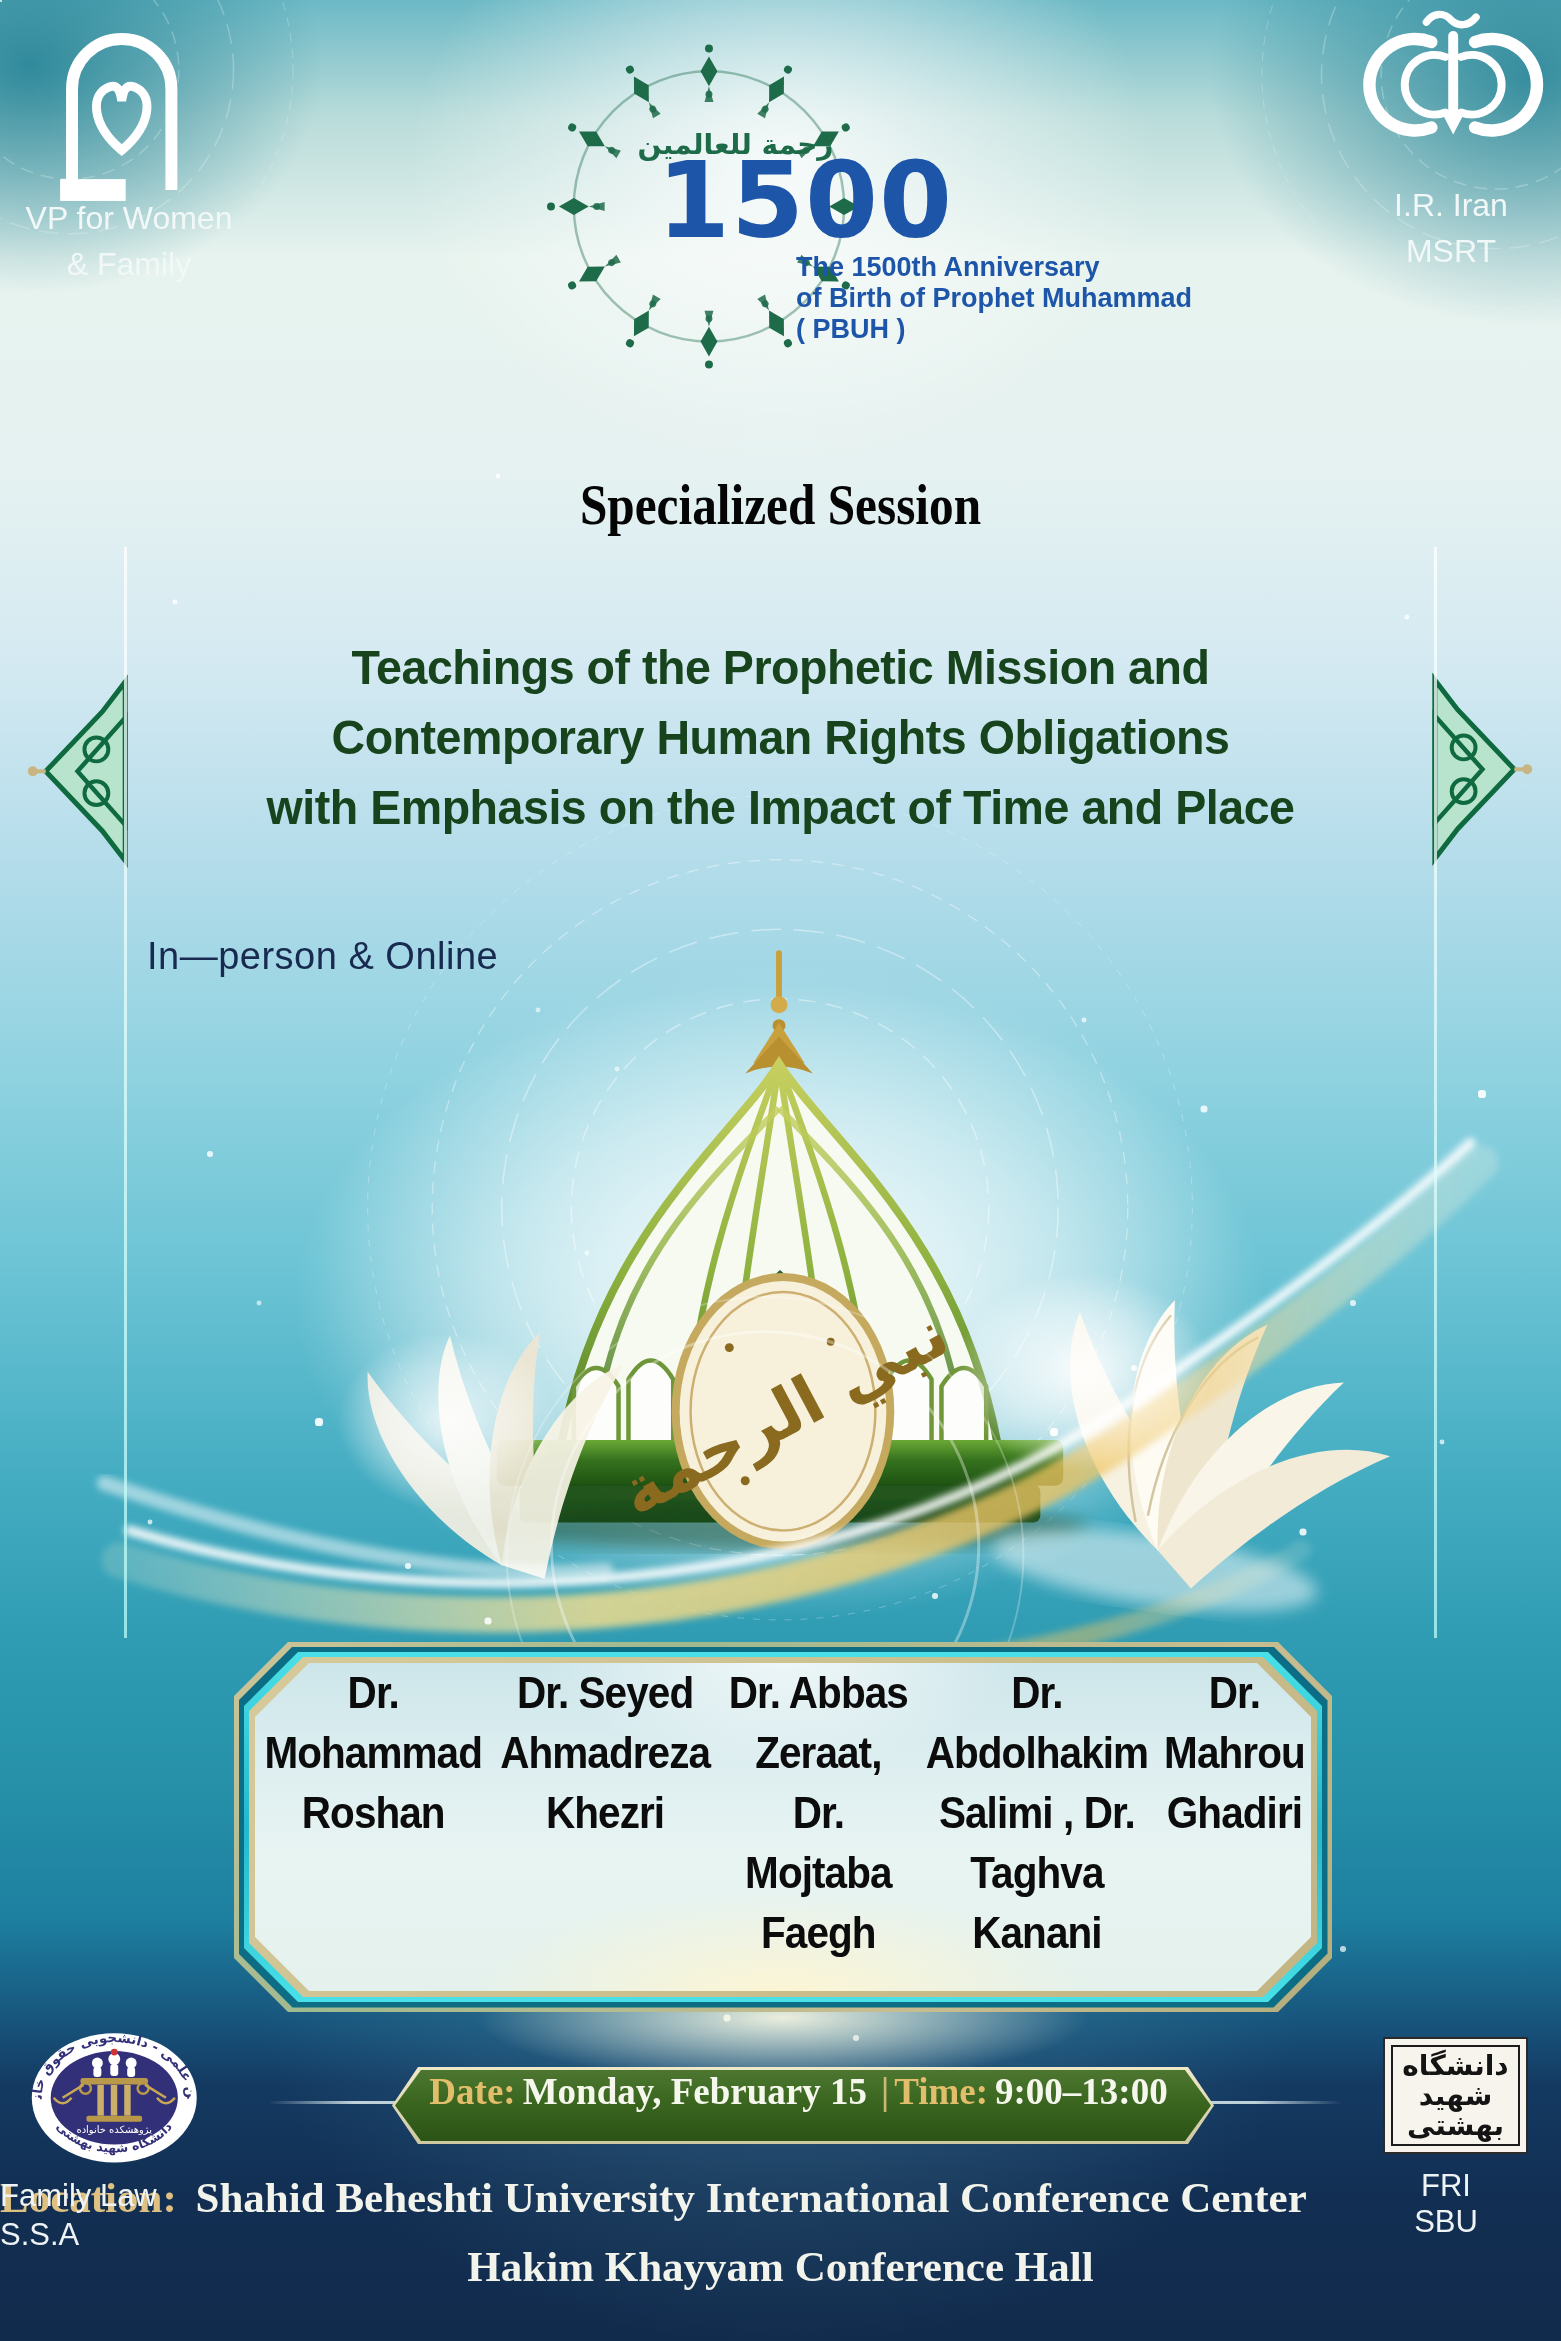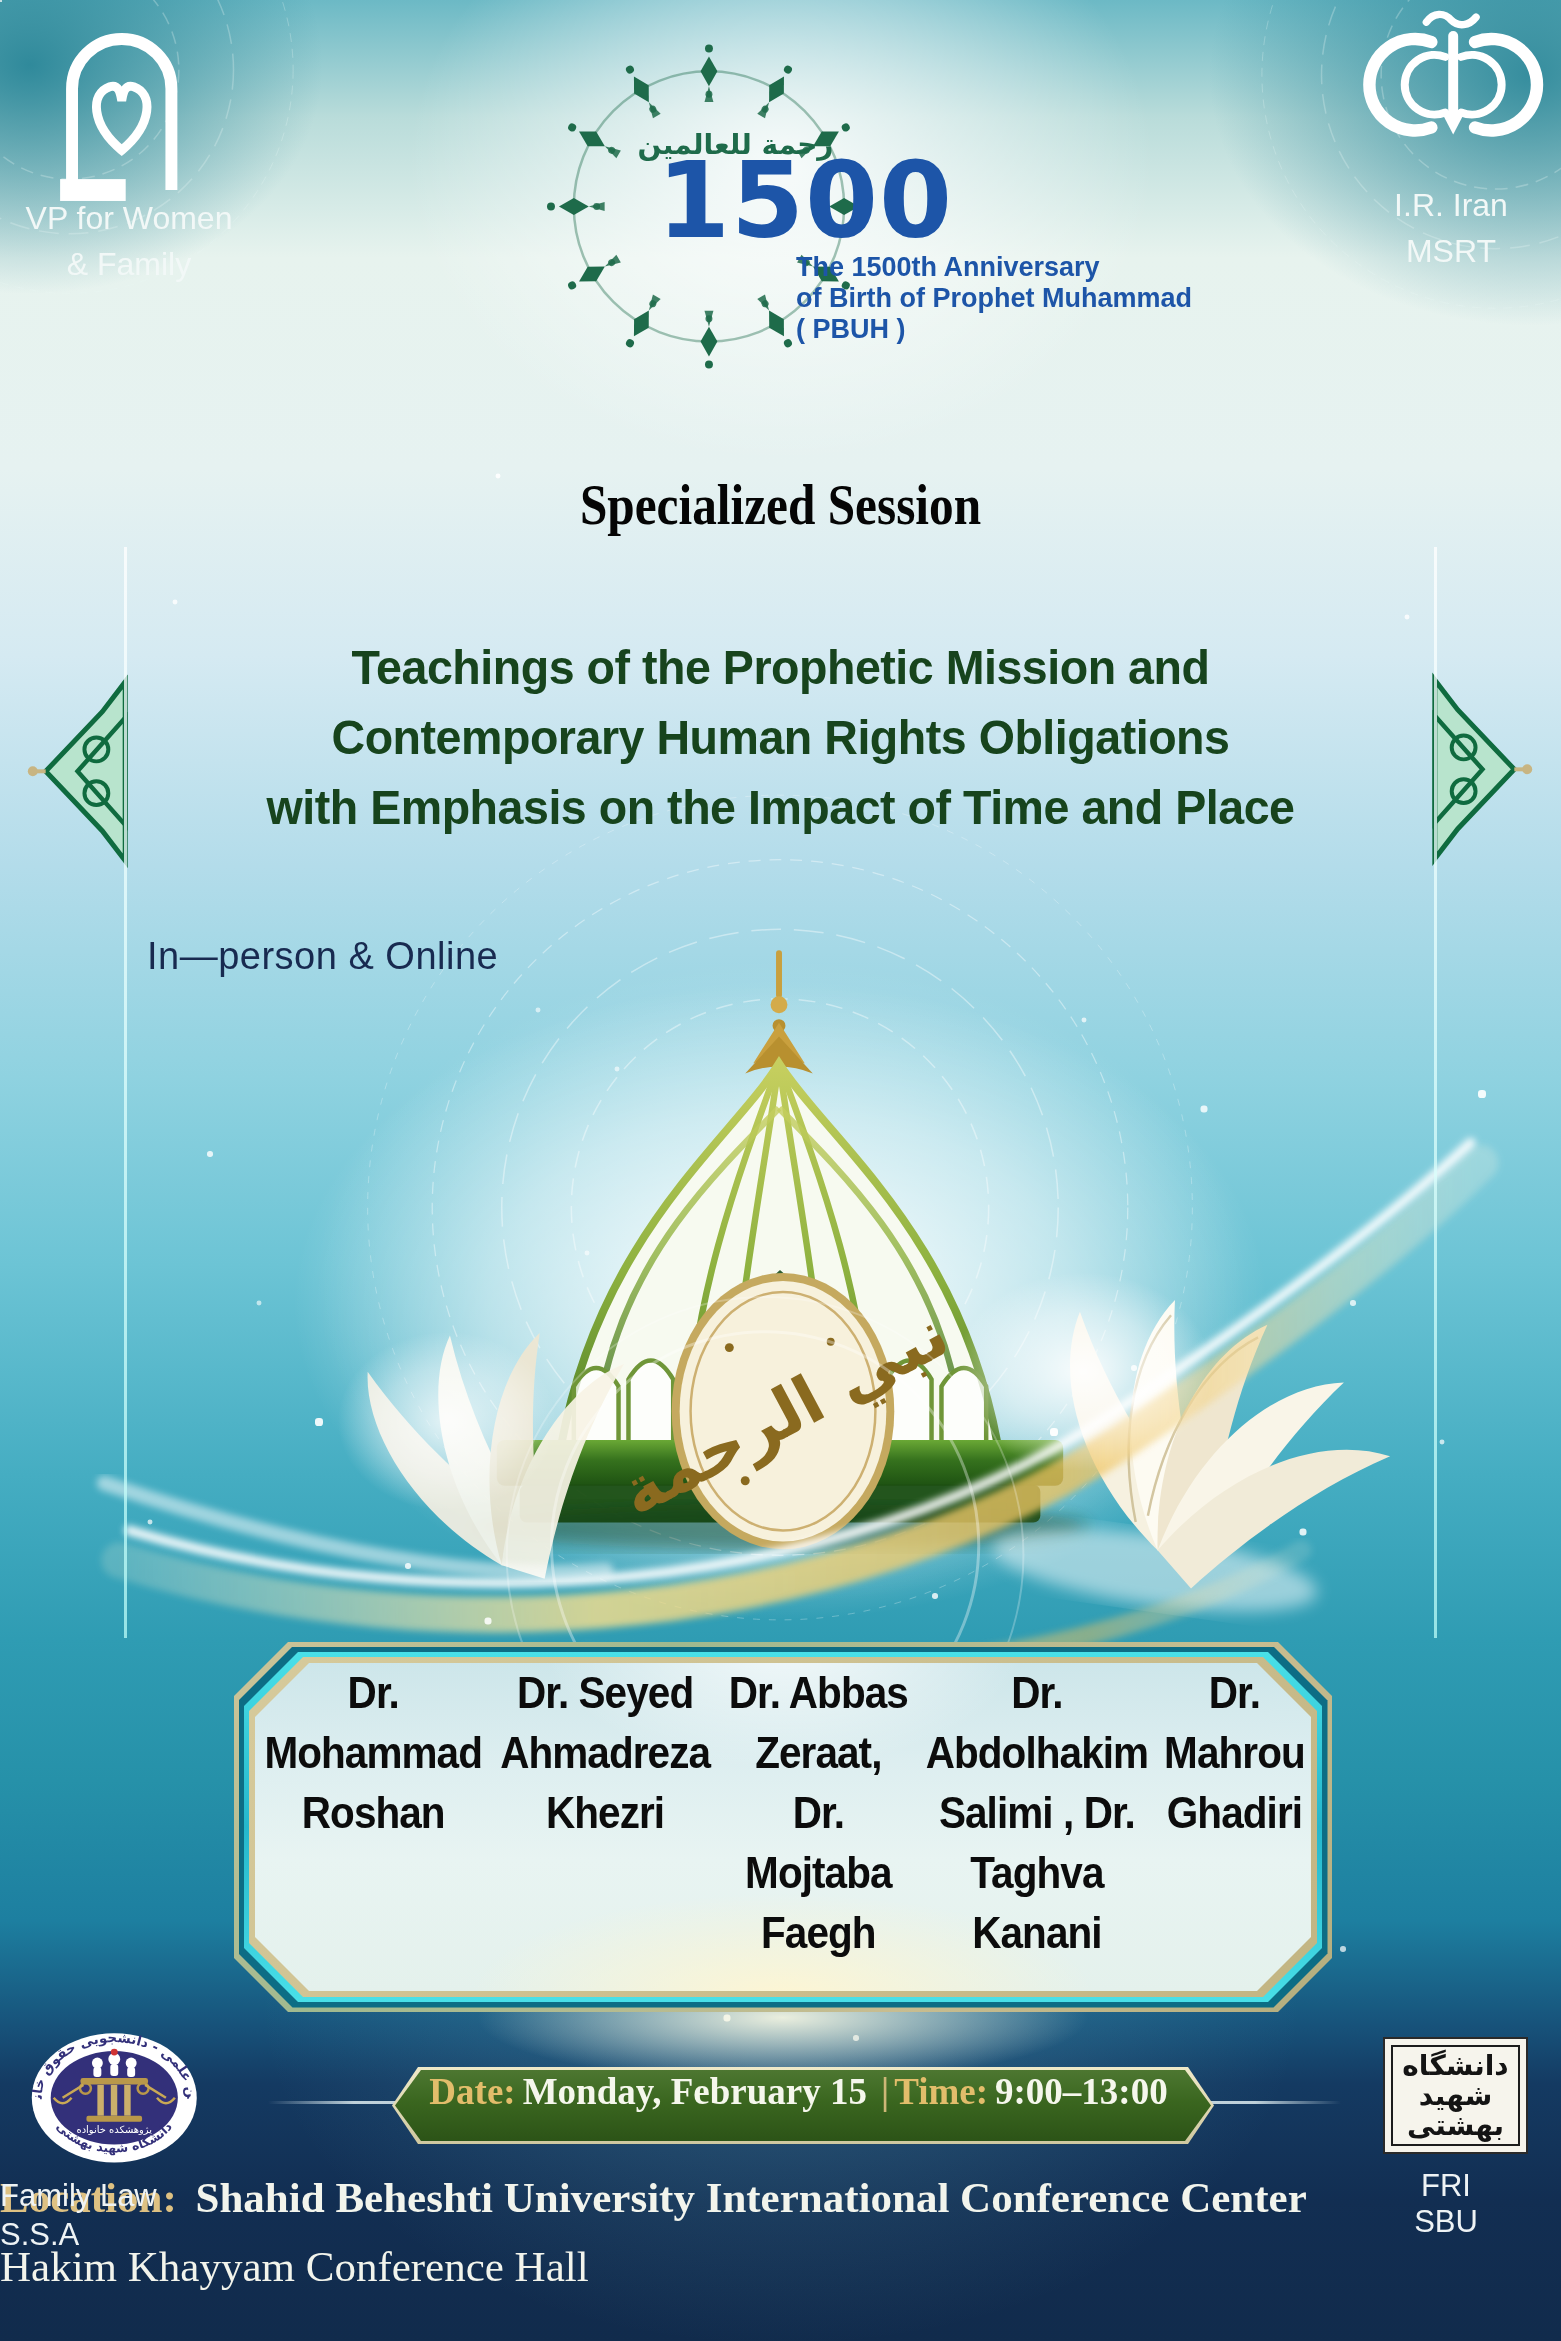--- a/index.html
+++ b/index.html
@@ -64,22 +64,22 @@
     background:linear-gradient(180deg,#4d7731 0%, #3a661f 45%, #2c5317 100%);}
   .banner-text{left:395px; top:2070px; width:816px; height:71px; display:flex; align-items:flex-start; justify-content:center;
     font-family:"Liberation Serif", serif; font-weight:bold; font-size:37px; white-space:nowrap;}
   .banner-text .gold{color:#e2bd6b;}
   .banner-text .w{color:#f5f7ec; margin:0 9px 18px 7px;}
   .banner-text .div{color:#cdb777; margin:0 5px;}
   .loc1{left:0; top:2173px; width:1561px; text-align:left; font-family:"Liberation Serif", serif;
     font-weight:bold; font-size:43px; white-space:nowrap;}
   .loc1 .gold{color:#dec182;}
   .loc1 .w{color:#f2f4ec; margin-left:8px;}
-  .loc2{left:0; top:2242px; width:1561px; font-family:"Liberation Serif", serif;
-    font-weight:normal; font-size:43px; color:#f2f4ec;}
+  .loc2{left:0; top:2242px; width:1561px; text-align:center; font-family:"Liberation Serif", serif;
+    font-weight:bold; font-size:43px; color:#f2f4ec;}
   
   .fam-text{left:0; top:2176px; width:234px; text-align:left; font-size:31px; line-height:39px; color:#eef3f5;}
   .fri-seal{left:1383px; top:2037px; width:145px; height:117px; background:#f6f4ec; box-shadow:0 0 0 2px #2a2a2a inset; display:flex; align-items:center; justify-content:center;}
   .fri-seal .inner{width:125px; height:97px; border:2.5px solid #1c1c1c; display:flex; align-items:center; justify-content:center;
     font-family:"DejaVu Sans", sans-serif; font-weight:bold; font-size:28px; line-height:30px; color:#141414; text-align:center;}
   .fri-text{left:1317px; top:2168px; width:258px; text-align:center; font-size:31px; line-height:36px; color:#eef3f5;}
   
   .star{left:0; top:0; width:2px; height:2px; border-radius:50%; background:rgba(255,255,255,.95);
     box-shadow:
       209px 1153px 0 2px rgba(255,255,255,.8), 318px 1421px 0 3px rgba(255,255,255,.9),

